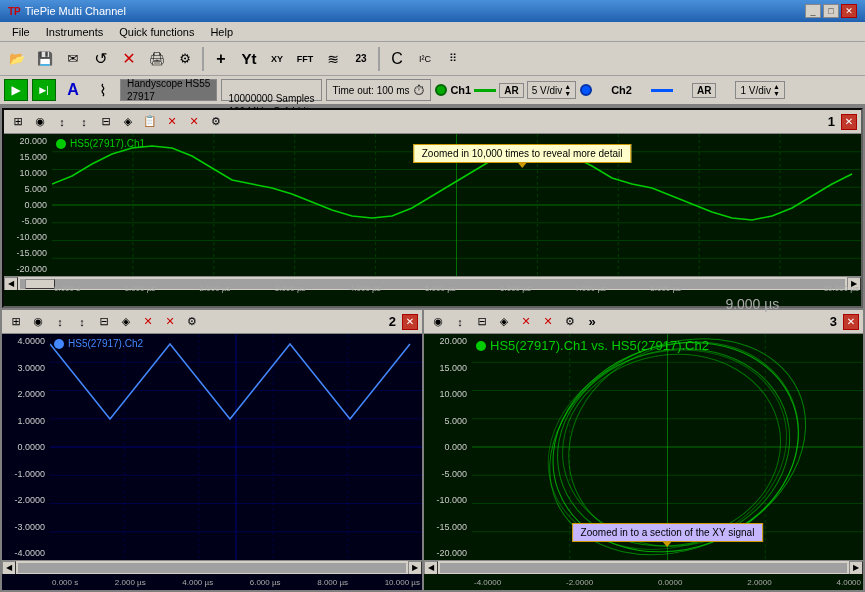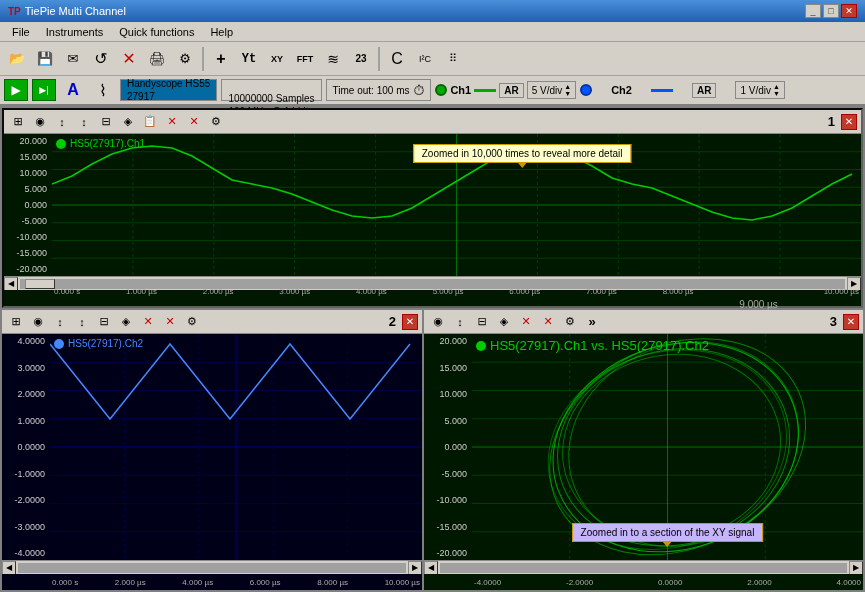--- a/index.html
+++ b/index.html
@@ -68,21 +68,21 @@
     }
     .play-btn {
       width: 24px; height: 22px; background: #00aa00; border: 1px solid #006600;
       display: flex; align-items: center; justify-content: center; color: white; cursor: pointer; font-size: 12px;
     }
     .play-btn2 {
       width: 24px; height: 22px; background: #00aa00; border: 1px solid #006600;
       display: flex; align-items: center; justify-content: center; color: white; cursor: pointer; font-size: 10px;
     }
     .channel-info {
-      background: #0369a1; border: 1px solid #888; padding: 1px 6px; font-size: 10px; height: 22px;
+      background: #737373; border: 1px solid #888; padding: 1px 6px; font-size: 10px; height: 22px;
       display: flex; align-items: center;
     }
     .time-info {
       background: #d4d0c8; border: 1px solid #888; padding: 1px 6px; font-size: 10px; height: 22px;
       display: flex; align-items: center; gap: 4px;
     }
     .ch-circle { width: 12px; height: 12px; border-radius: 50%; }
     .ar-btn {
       background: #d4d0c8; border: 1px solid #888; padding: 1px 4px; font-size: 10px; cursor: pointer;
       font-weight: bold;
@@ -164,21 +164,21 @@
 <div class="toolbar">
   <div class="toolbar-btn" title="Open">📂</div>
   <div class="toolbar-btn" title="Save">💾</div>
   <div class="toolbar-btn" title="Email">✉</div>
   <div class="toolbar-btn" title="Refresh" style="font-size:16px;">↺</div>
   <div class="toolbar-btn" title="Cut" style="color:#cc0000; font-size:16px;">✕</div>
   <div class="toolbar-btn" title="Print">🖨</div>
   <div class="toolbar-btn" title="Settings">⚙</div>
   <div class="toolbar-sep"></div>
   <div class="toolbar-btn" title="Add Cursor" style="font-size:16px; font-weight:bold;">+</div>
-  <div class="toolbar-btn" title="Waveform" style="font-size:12px; font-weight:bold;font-family:Liberation Mono, monospace;">Yt</div>
+  <div class="toolbar-btn" title="Waveform" style="font-size:15px; font-weight:bold;">Yt</div>
   <div class="toolbar-btn" title="XY Mode" style="font-size:9px; font-weight:bold;">XY</div>
   <div class="toolbar-btn" title="FFT" style="font-size:9px; font-weight:bold;">FFT</div>
   <div class="toolbar-btn" title="Measure" style="font-size:14px;">≋</div>
   <div class="toolbar-btn" title="Counter" style="font-size:10px; font-weight:bold;">23</div>
   <div class="toolbar-sep"></div>
   <div class="toolbar-btn" title="C" style="font-size:16px;">C</div>
   <div class="toolbar-btn" title="I2C" style="font-size:9px;">I²C</div>
   <div class="toolbar-btn" title="Serial" style="font-size:11px;">⠿</div>
 </div>
 
@@ -314,21 +314,21 @@
       <div style="position:absolute; left:48px; right:0; display:flex; justify-content:space-between; padding:0 2px;">
         <span style="color:#aaa; font-size:8px;">0.000 s</span>
         <span style="color:#aaa; font-size:8px;">1.000 µs</span>
         <span style="color:#aaa; font-size:8px;">2.000 µs</span>
         <span style="color:#aaa; font-size:8px;">3.000 µs</span>
         <span style="color:#aaa; font-size:8px;">4.000 µs</span>
         <span style="color:#aaa; font-size:8px;">5.000 µs</span>
         <span style="color:#aaa; font-size:8px;">6.000 µs</span>
         <span style="color:#aaa; font-size:8px;">7.000 µs</span>
         <span style="color:#aaa; font-size:8px;">8.000 µs</span>
-        <span style="color:#aaa; font-size:10px;margin-top:12px;">9.000 µs</span>
+        <span style="color:#aaa; font-size:14px;margin-top:12px;">9.000 µs</span>
         <span style="color:#aaa; font-size:8px;">10.000 µs</span>
       </div>
     </div>
   </div>
 
   <div style="display:flex; gap:2px; flex:1; min-height:0;">
 
     <div style="flex:0 0 420px; display:flex; flex-direction:column; background:#c8c8c8;">
       <div class="scope-toolbar">
         <div class="scope-btn">⊞</div>

